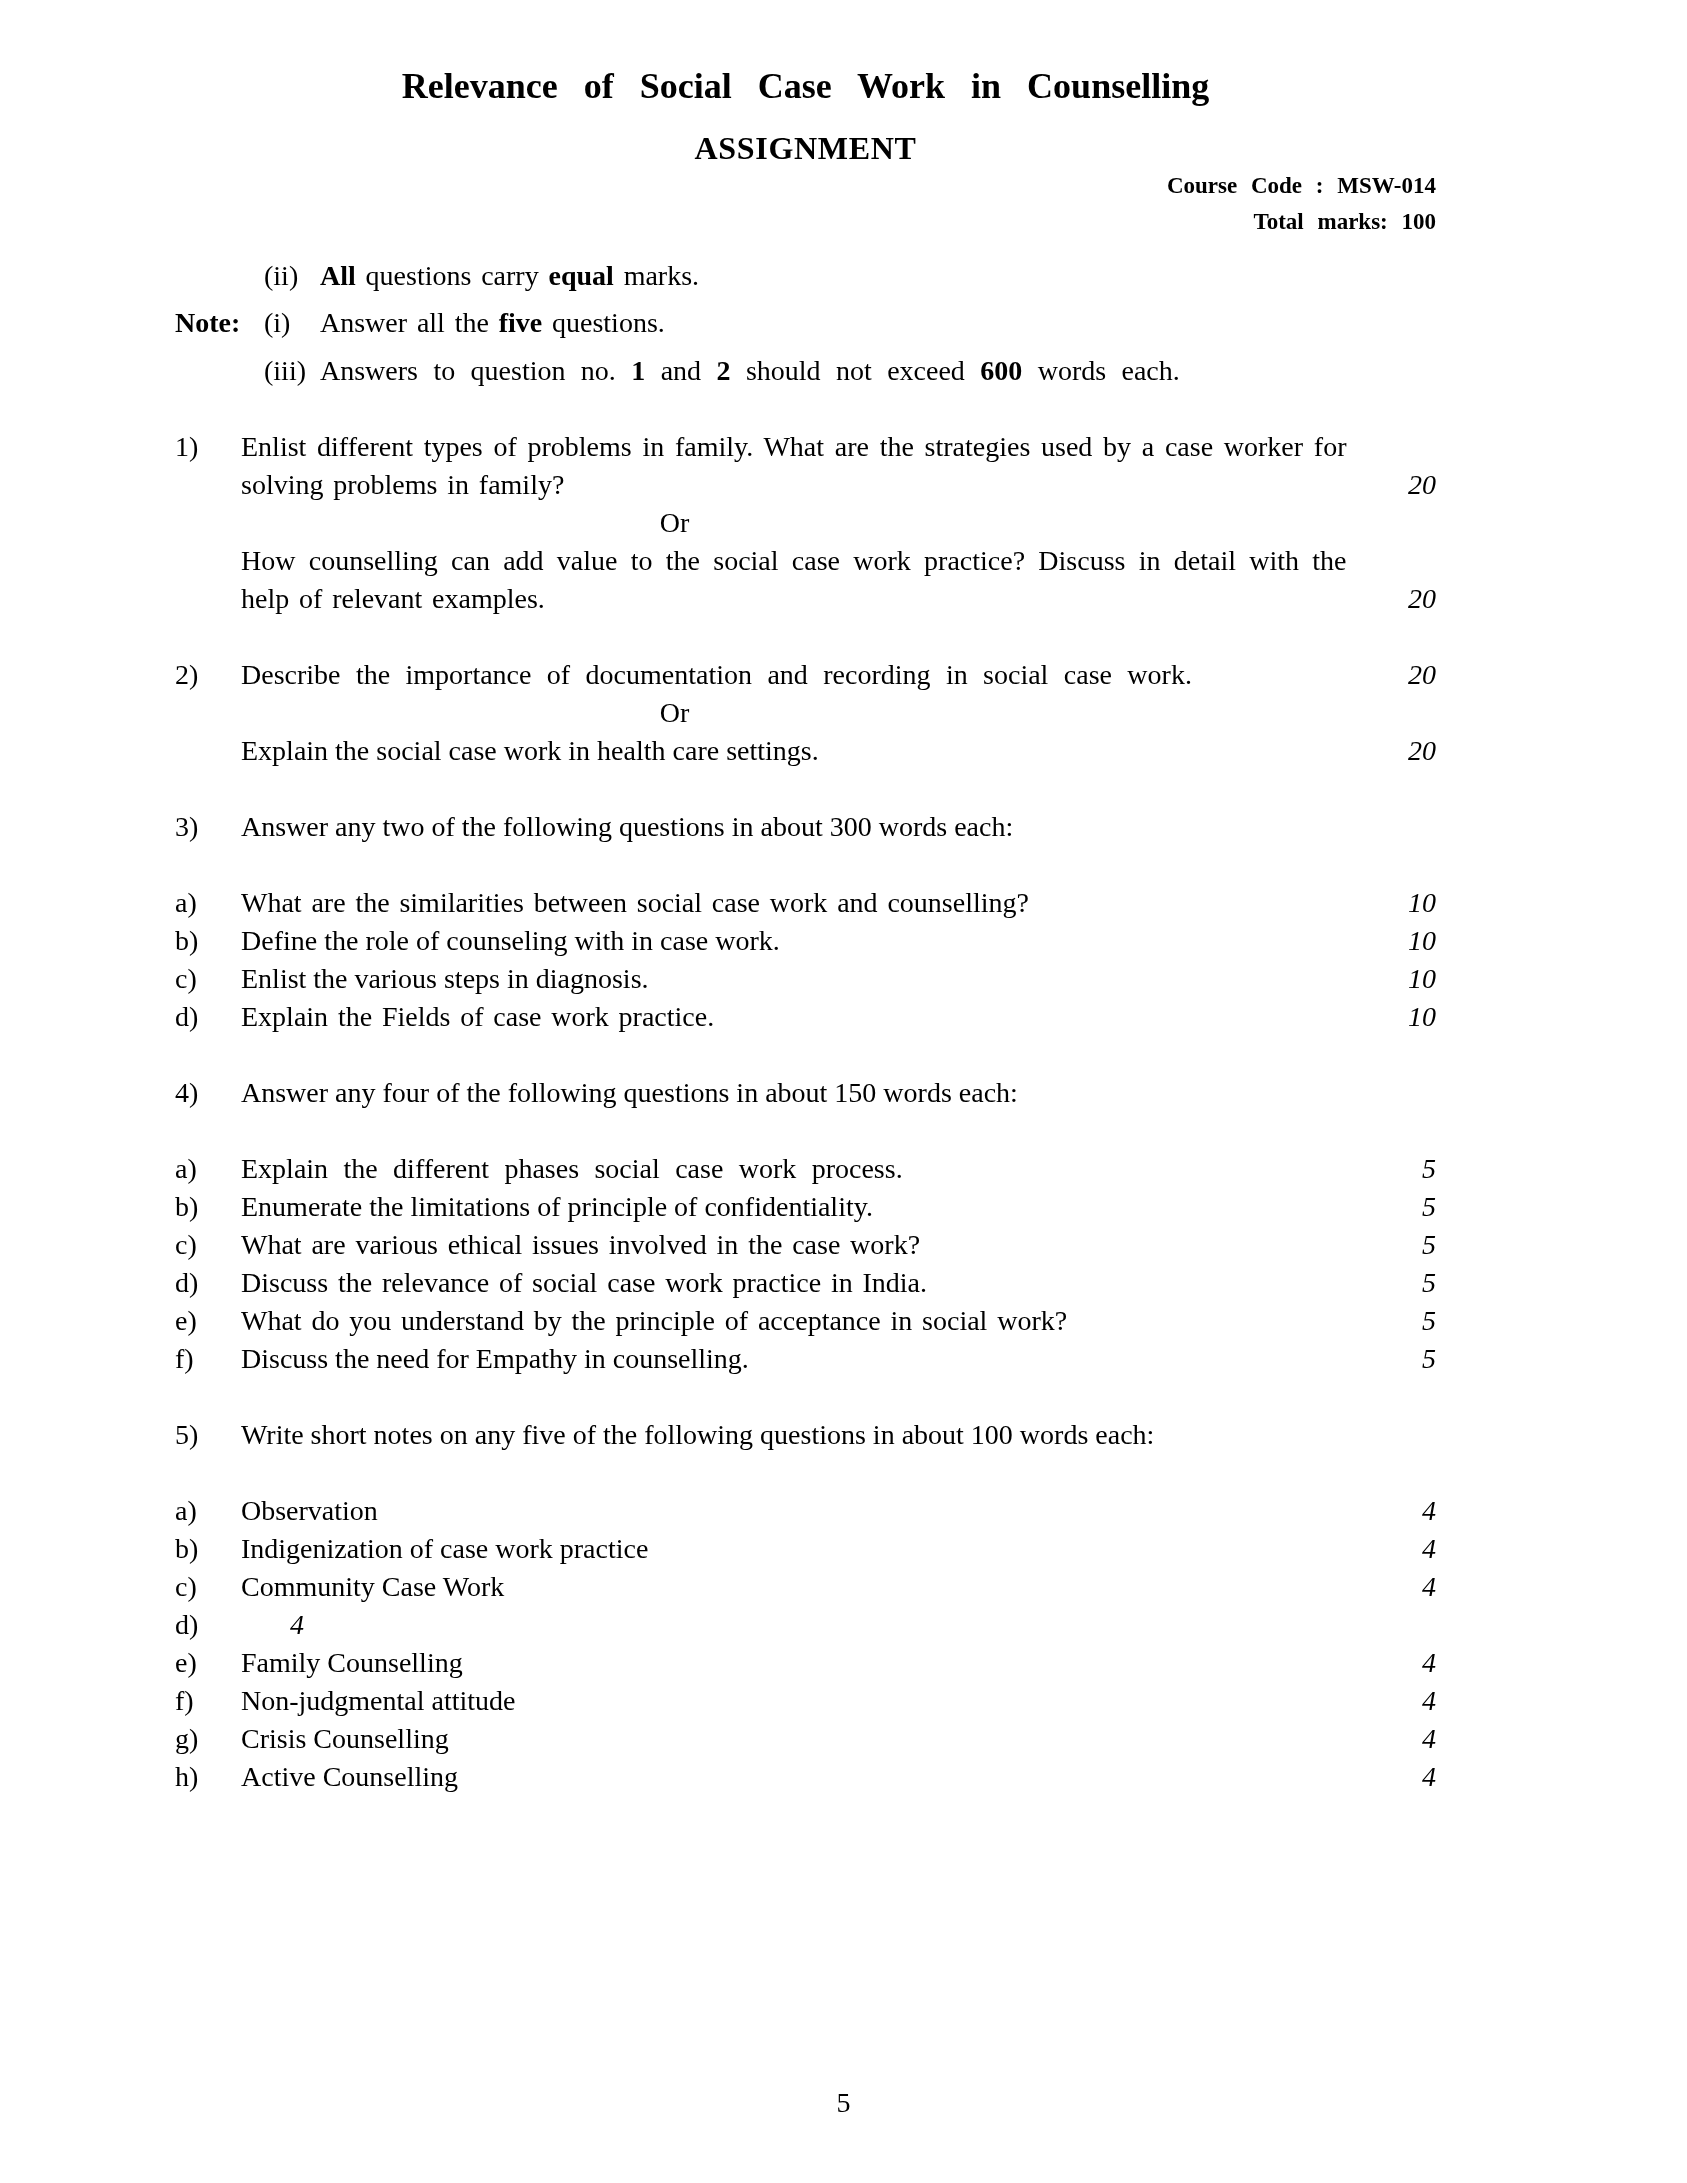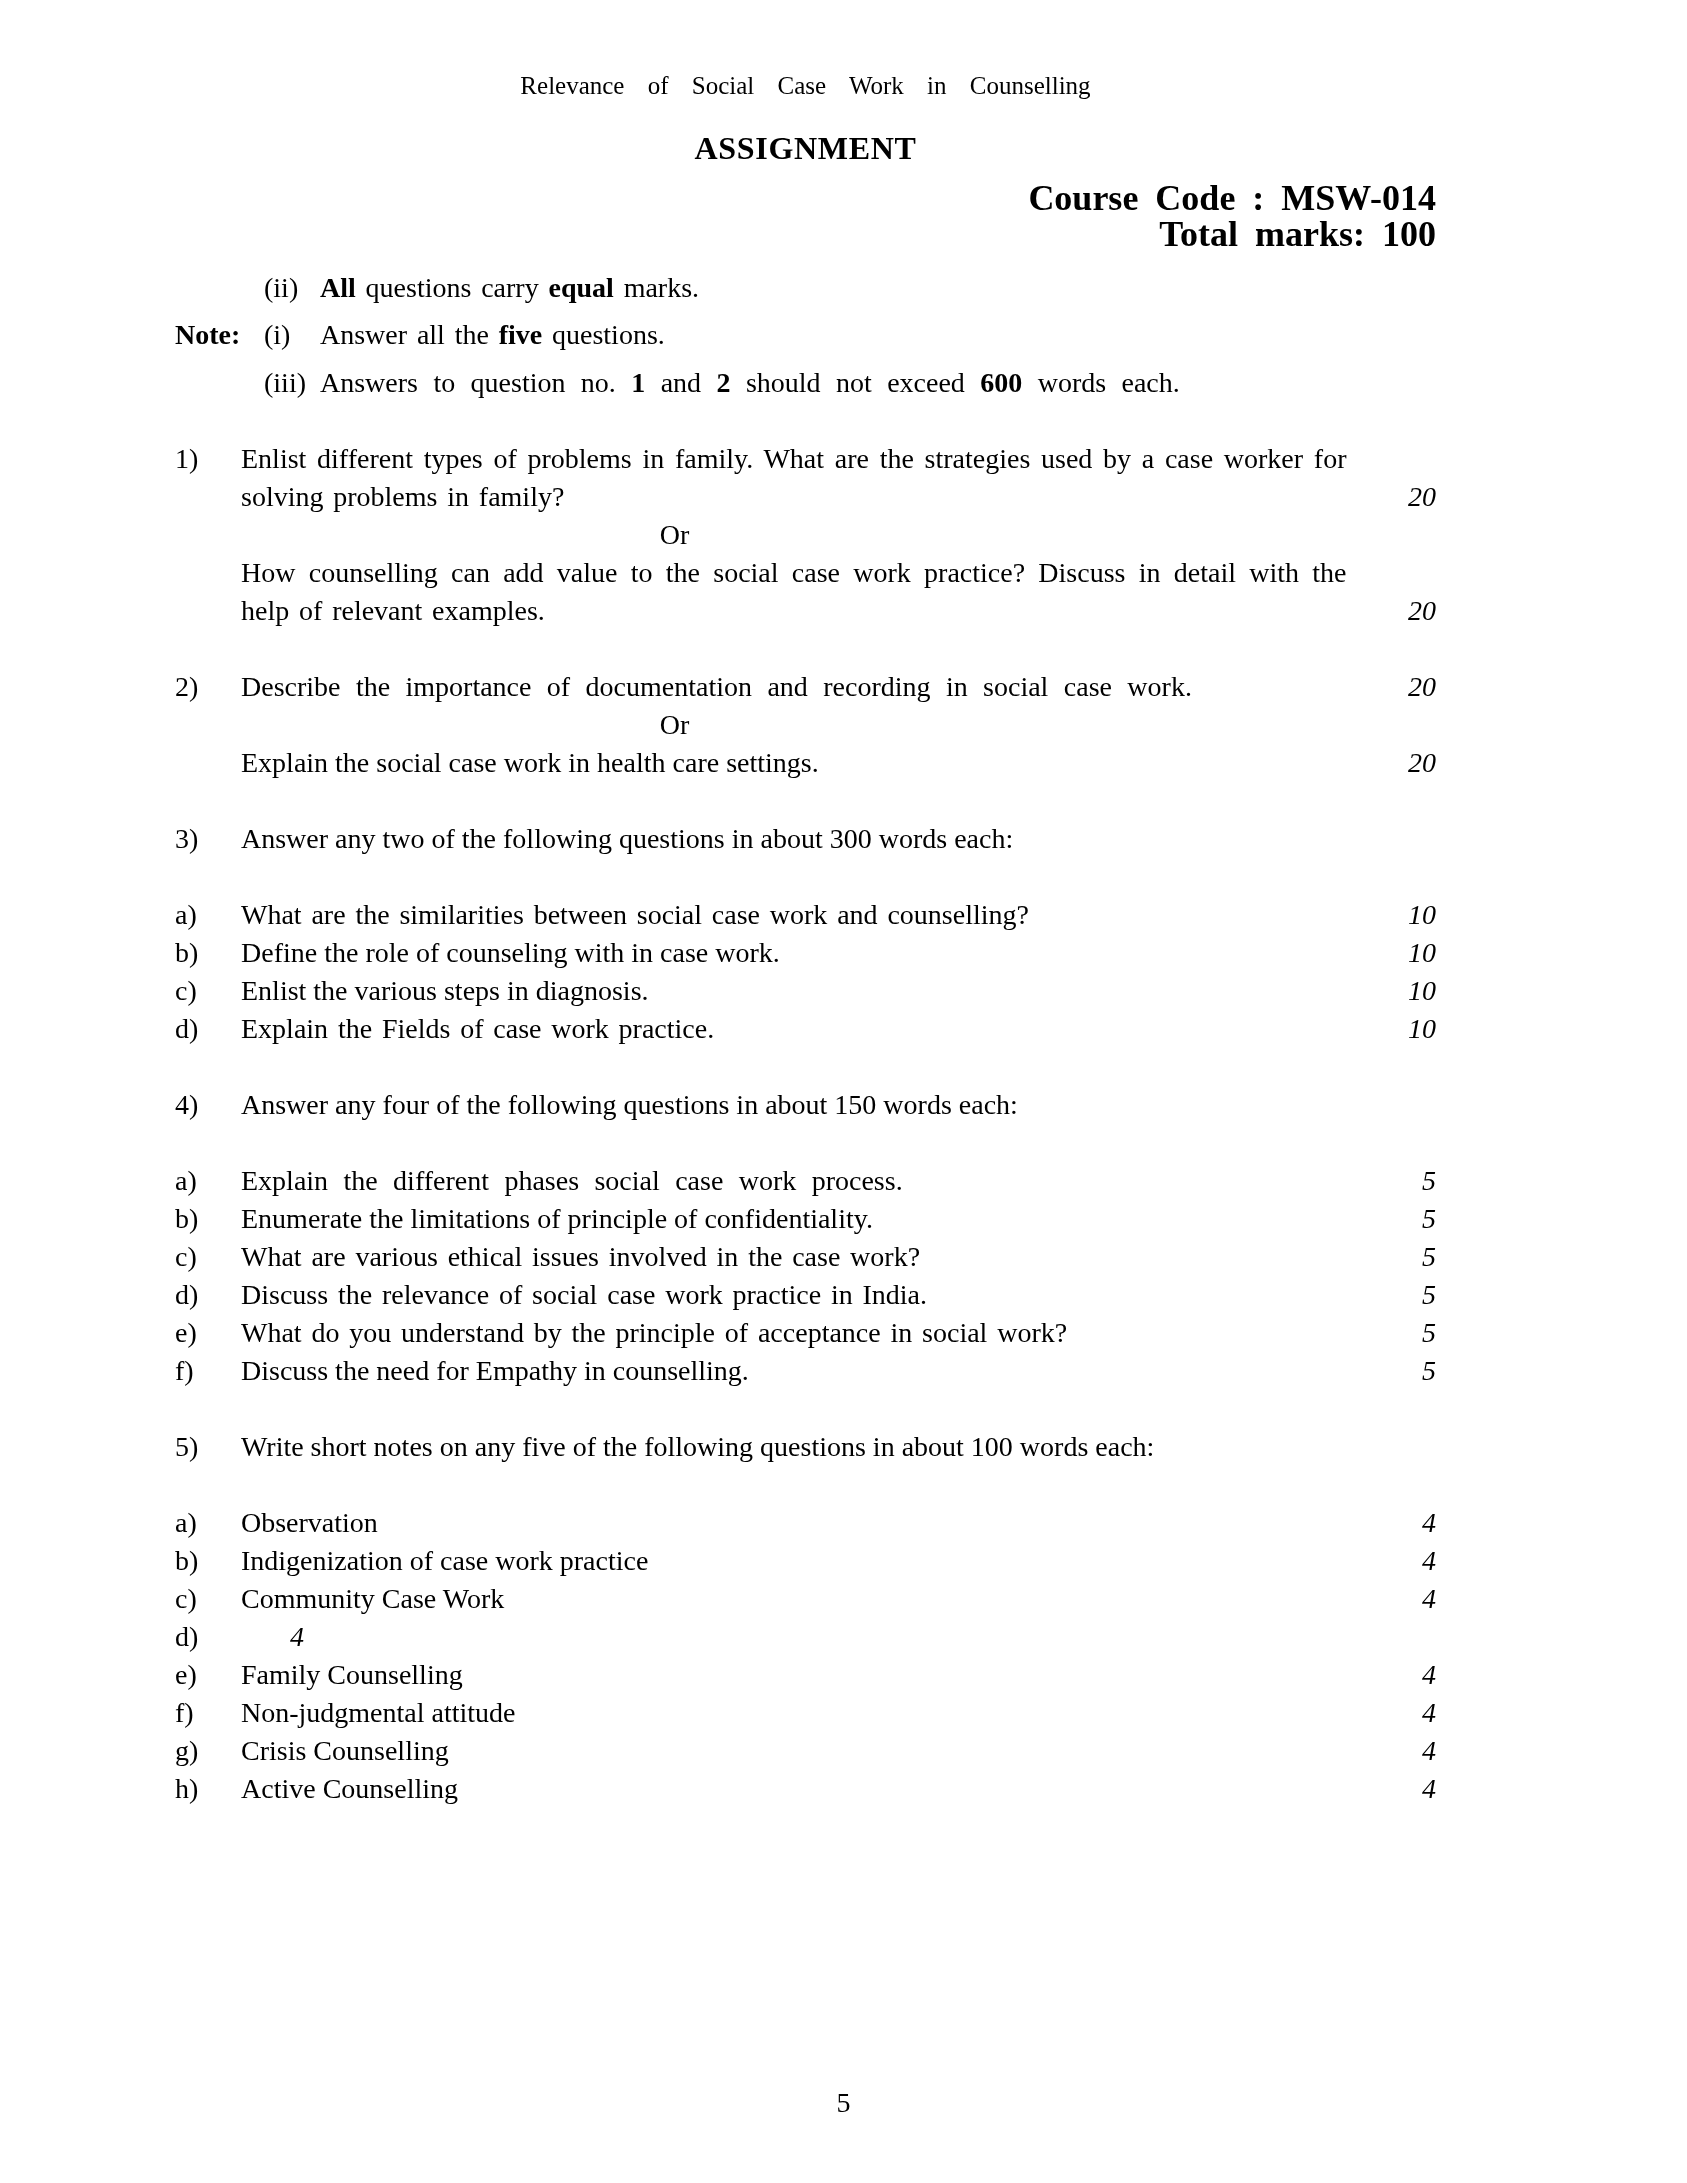--- a/index.html
+++ b/index.html
@@ -17,38 +17,37 @@
     color: #000000;
     font-family: "Liberation Serif", "DejaVu Serif", serif;
     font-size: 28px;
     line-height: 38px;
   }
 
   
   .doc-title {
     margin: 0;
     text-align: center;
-    font-weight: normal;
-    font-size: 25px;
+    font-weight: bold;
+    font-size: 36px;
     line-height: 40px;
     word-spacing: 17px;
   }
   .doc-subtitle {
     margin: 22px 0 0 0;
     text-align: center;
     font-weight: bold;
     font-size: 32px;
     line-height: 40px;
     letter-spacing: 0.7px;
   }
   .meta {
-    margin-top: 12px;
     text-align: right;
     font-weight: bold;
-    font-size: 36px;
+    font-size: 23px;
     line-height: 36px;
     word-spacing: 8px;
   }
 
   
   .note {
     margin-top: 17px;
   }
   .note-row {
     display: flex;

